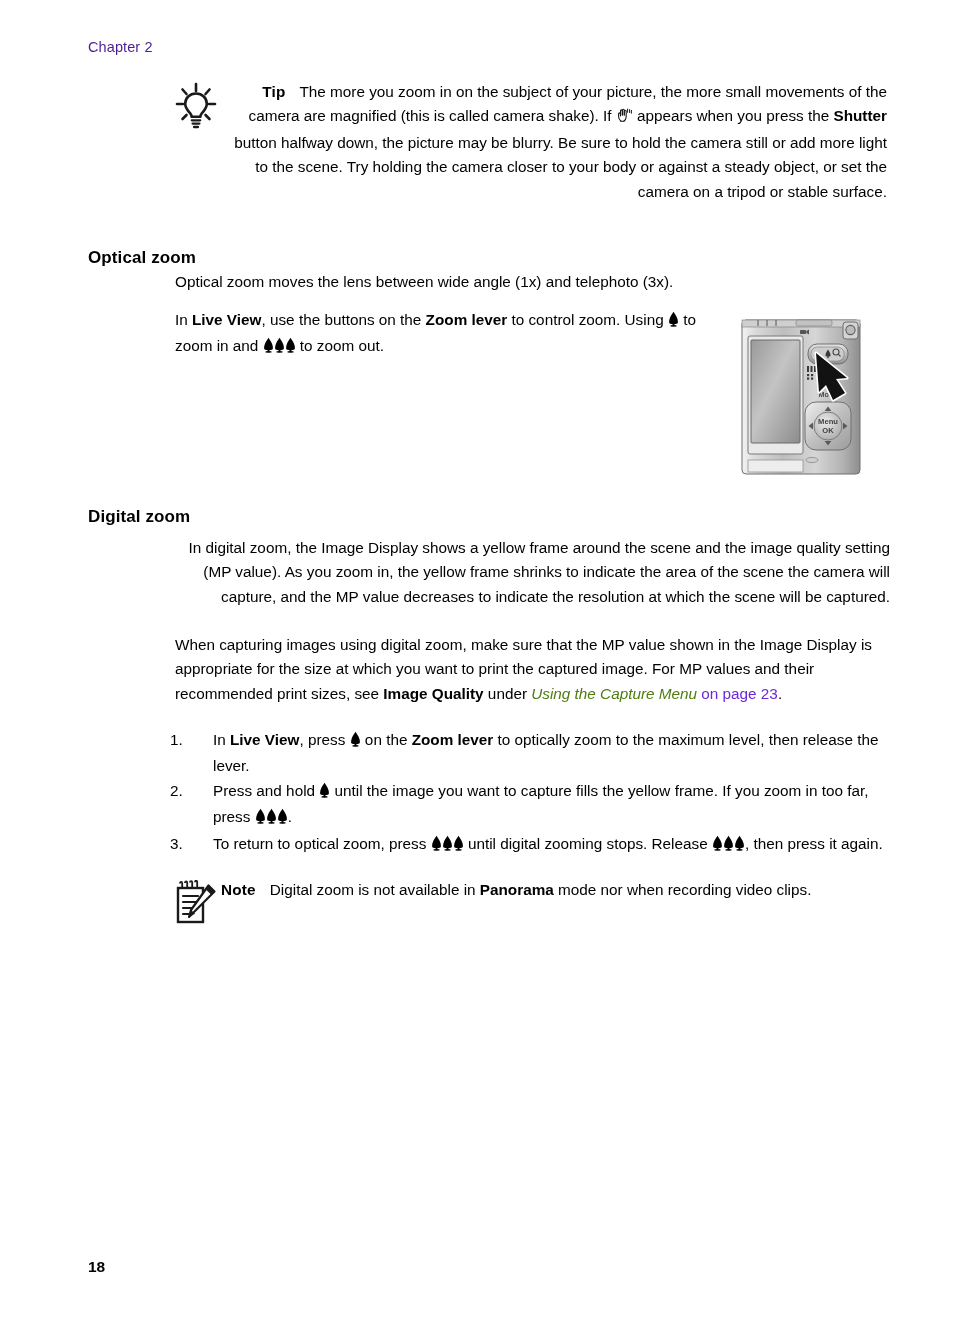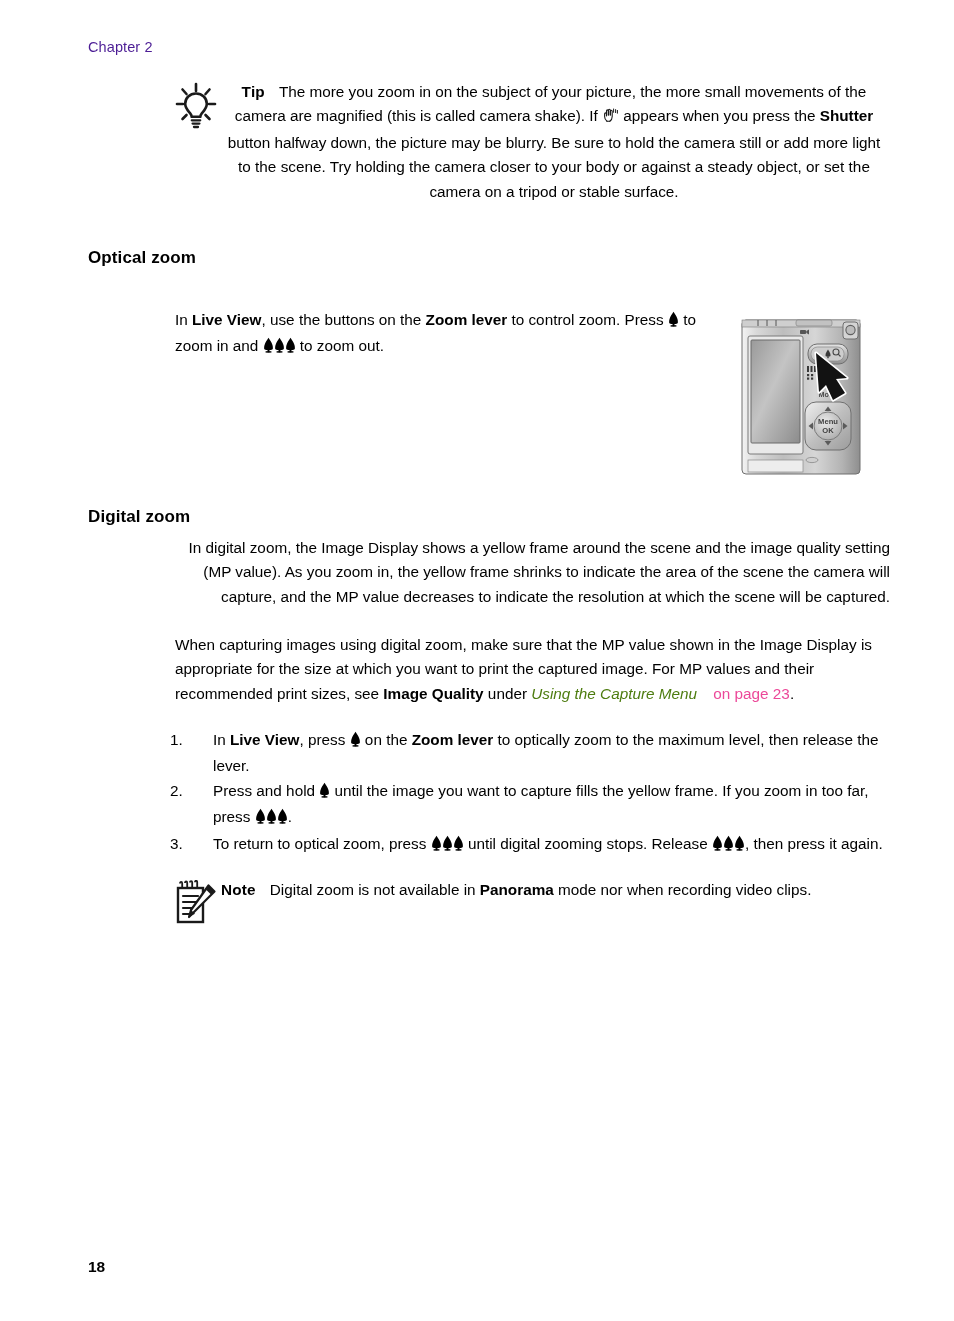--- a/index.html
+++ b/index.html
@@ -40,21 +40,21 @@
   .callout .cal-icon {
     width: 46px;
     flex: 0 0 46px;
     display: flex;
     justify-content: flex-start;
     padding-top: 2px;
   }
   .callout .cal-body {
     font-size: 15.3px;
     line-height: 24.4px;
-    text-align: center;
+    text-align: right;
   }
   .cal-label {
     font-weight: bold;
     letter-spacing: .2px;
   }
 
   
   .section-heading {
     position: absolute;
     left: 88px;
@@ -71,23 +71,22 @@
     line-height: 24.4px;
     text-align: left;
   }
 
   b, .b { font-weight: bold; }
   .link {
     color: #4d7c0f;
     font-style: italic;
   }
   .link-plain {
-    color: #ec4899;
+    color: #6d28d9;
     font-style: normal;
-    margin-left: 12px;
   }
 
   
   .proc-list {
     position: absolute;
     left: 168px;
     width: 740px;
     font-size: 15.3px;
     line-height: 24.4px;
   }
@@ -168,23 +167,24 @@
             <line x1="11.6" y1="2.0" x2="11.6" y2="5.3"></line>
             <line x1="13.6" y1="2.6" x2="13.6" y2="5.6"></line>
             <line x1="15.4" y1="3.4" x2="15.4" y2="6.2"></line>
           </g>
         </svg></span><span> appears when you press the </span><b>Shutter</b><span> button halfway down, the picture may be blurry. Be sure to hold the camera still or add more light to the scene. Try holding the camera closer to your body or against a steady object, or set the camera on a tripod or stable surface.</span>
     </div>
   </div>
 
   <div class="section-heading" style="top:248px;">Optical zoom</div>
 
+  <div class="body-p" style="top:270px; width:600px;">Optical zoom moves the lens between wide angle (1x) and telephoto (3x).</div>
 
   <div class="body-p" style="top:308px; width:545px;">
-    <span>In </span><b>Live View</b><span>, use the buttons on the </span><b>Zoom lever</b><span> to control zoom. Press </span><span class="icon-inline"><svg width="11" height="16" viewBox="0 0 11 16" aria-hidden="true">
+    <span>In </span><b>Live View</b><span>, use the buttons on the </span><b>Zoom lever</b><span> to control zoom. Using </span><span class="icon-inline"><svg width="11" height="16" viewBox="0 0 11 16" aria-hidden="true">
         <path d="M5.5 0.8 C4.0 3.0 2.6 5.3 1.9 7.0 C1.3 8.4 1.1 9.7 1.1 11.2 C1.1 12.3 2.0 12.9 3.2 12.9 L7.8 12.9 C9.0 12.9 9.9 12.3 9.9 11.2 C9.9 9.7 9.7 8.4 9.1 7.0 C8.4 5.3 7.0 3.0 5.5 0.8 Z" fill="#000"></path>
         <rect x="4.5" y="12.3" width="2" height="3.1" fill="#000"></rect>
         <rect x="2.6" y="14.2" width="5.8" height="1.4" fill="#000"></rect>
       </svg></span><span> to zoom in and </span><span class="icon-inline"><svg width="33" height="16" viewBox="0 0 33 16" aria-hidden="true">
         <g fill="#000">
           <path d="M5.5 0.8 C4.0 3.0 2.6 5.3 1.9 7.0 C1.3 8.4 1.1 9.7 1.1 11.2 C1.1 12.3 2.0 12.9 3.2 12.9 L7.8 12.9 C9.0 12.9 9.9 12.3 9.9 11.2 C9.9 9.7 9.7 8.4 9.1 7.0 C8.4 5.3 7.0 3.0 5.5 0.8 Z"></path>
           <rect x="4.5" y="12.3" width="2" height="3.1"></rect>
           <rect x="2.6" y="14.2" width="5.8" height="1.4"></rect>
           <path d="M16.5 0.8 C15.0 3.0 13.6 5.3 12.9 7.0 C12.3 8.4 12.1 9.7 12.1 11.2 C12.1 12.3 13.0 12.9 14.2 12.9 L18.8 12.9 C20.0 12.9 20.9 12.3 20.9 11.2 C20.9 9.7 20.7 8.4 20.1 7.0 C19.4 5.3 18.0 3.0 16.5 0.8 Z"></path>
           <rect x="15.5" y="12.3" width="2" height="3.1"></rect>

